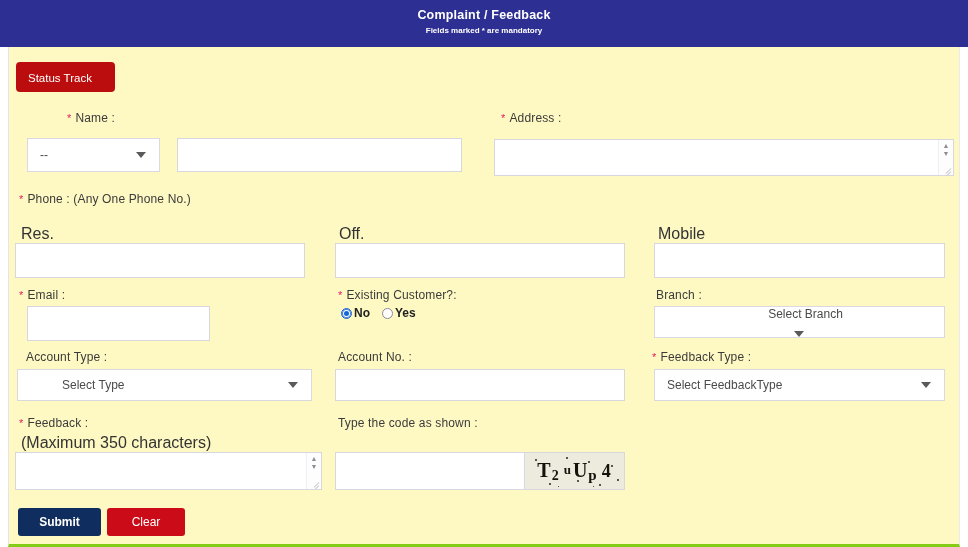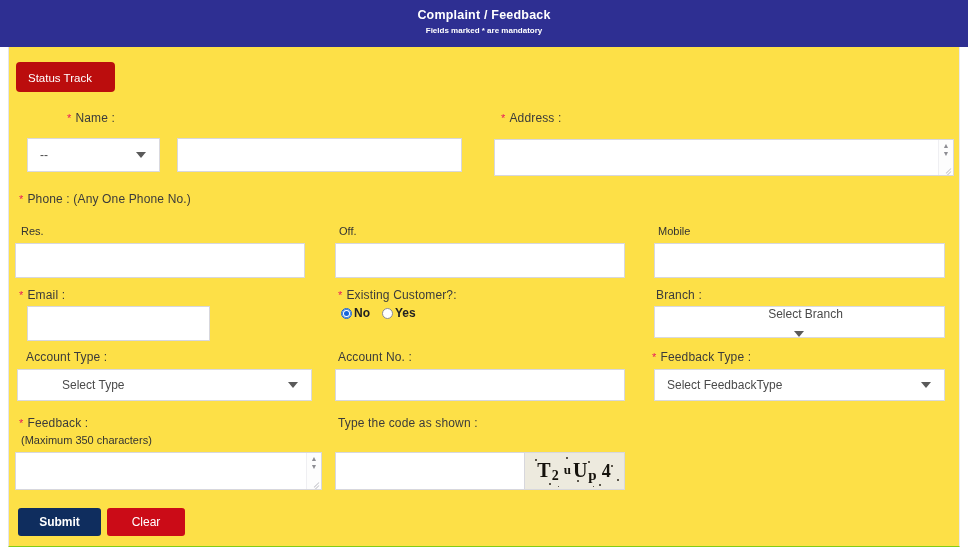--- a/index.html
+++ b/index.html
@@ -23,24 +23,24 @@
     font-size: 12.5px; font-weight: bold; letter-spacing: .2px;
     padding-top: 8px; line-height: 14px; color:#fff;
   }
   .header-sub {
     font-size: 8px; font-weight: bold; line-height: 11px; padding-top: 3px; color:#fff;
   }
 
   
   .panel {
     position: absolute; left: 8px; top: 47px; width: 952px; height: 500px;
-    background: #fde047;
+    background: #fef9c3;
     border-left: 1px solid #e4e4ea;
     border-right: 1px solid #e9e9ef;
-    border-bottom: 1px solid #84cc16;
+    border-bottom: 3px solid #84cc16;
   }
 
   
   .status-track {
     position: absolute; left: 7px; top: 15px;
     width: 99px; height: 30px;
     background: #bb0d0d;
     border: none; border-radius: 4px;
     color: #ffffff; font-size: 11.5px;
     font-family: "Liberation Sans", sans-serif;
@@ -49,21 +49,21 @@
   }
 
   
   .lbl {
     position: absolute;
     font-size: 12px; color: #3b3b3b; white-space: nowrap;
     letter-spacing: .15px;
   }
   .lbl .ast { color: #e8195c; font-size: 11px; margin-right: 4px; }
   .sublbl {
-    position: absolute; font-size: 11px; color: #333; white-space: nowrap;
+    position: absolute; font-size: 16px; color: #333; white-space: nowrap;
   }
 
   
   .txt {
     position: absolute;
     background: #ffffff;
     border: 1px solid #d7d7dd;
     font-family: "Liberation Sans", sans-serif;
     font-size: 12px; color: #333;
     padding: 2px 6px;

